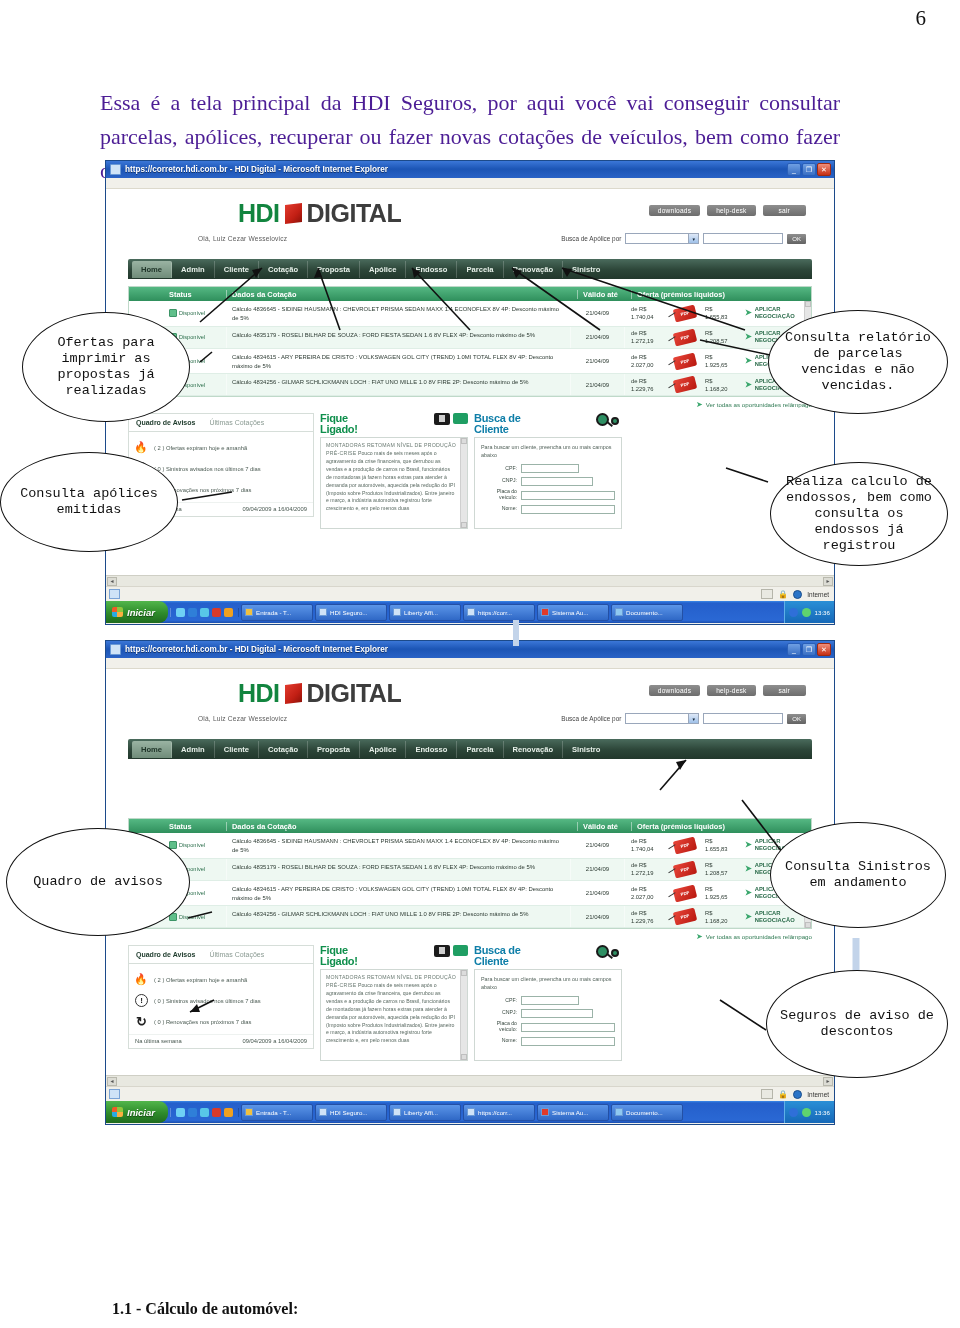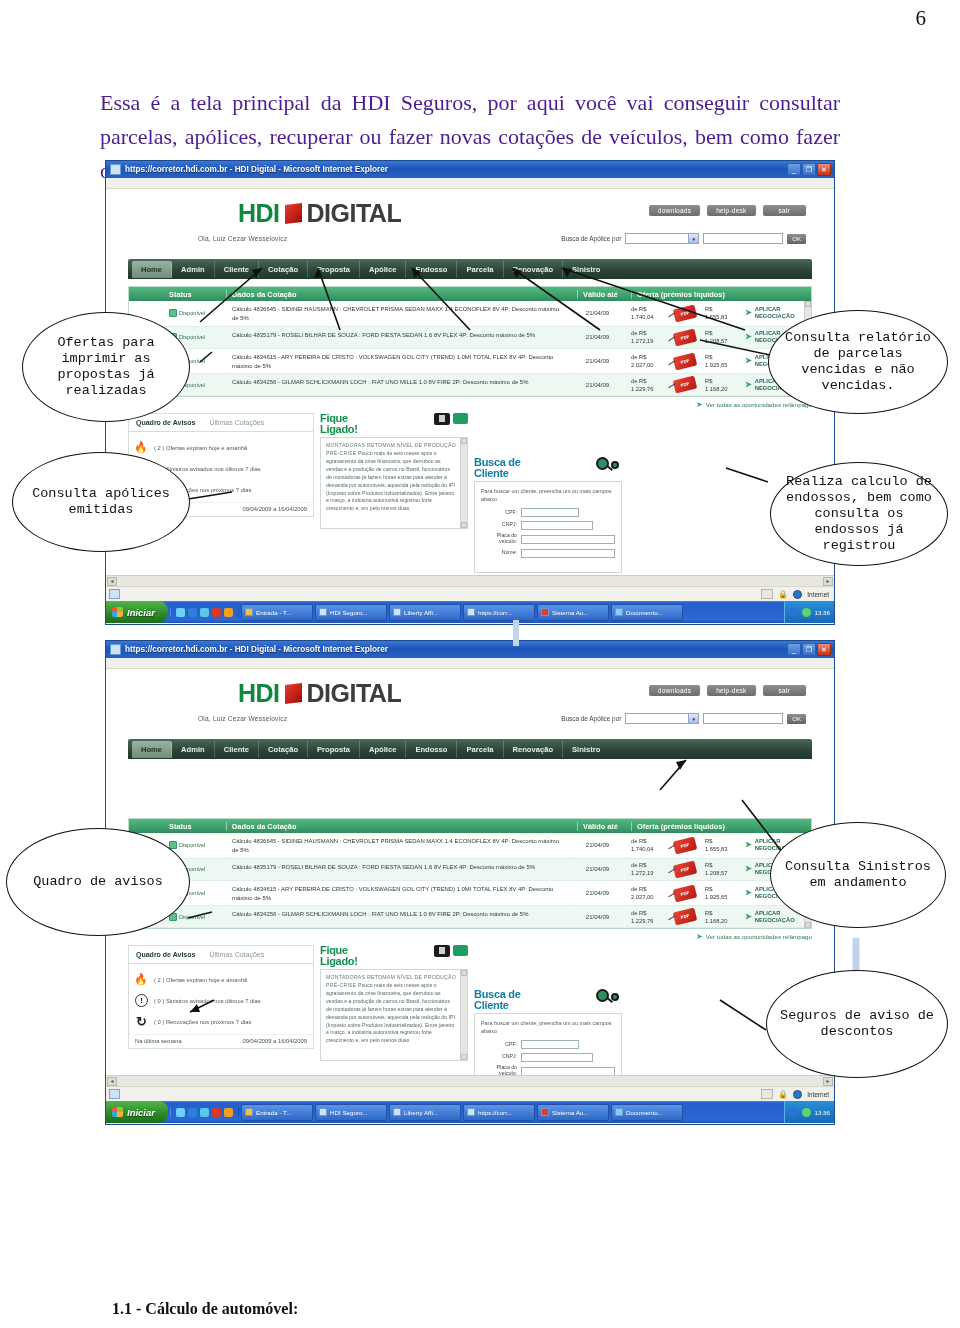--- a/index.html
+++ b/index.html
@@ -214,21 +214,21 @@
   .scr1:after{content:"";position:absolute;left:5px;top:2px;width:6px;height:7px;background:#cfcfcf;}
   .scr2{ width:15px;height:11px;background:#1f9e63;border-radius:2px;}
   .news{
     margin-top:3px;border:1px solid #cfd8d3;background:#fff;height:92px;
     display:flex;overflow:hidden;
   }
   .news-body{ padding:4px 4px 0 5px; font-size:5.2px;line-height:1.52;color:#5a6a62;flex:1;}
   .news-title{ color:#6a7a72; letter-spacing:.25px; }
 
   .panel-busca{ width:148px; }
-  .busca-head{ display:flex;align-items:flex-start;justify-content:space-between;margin-top:44px;}
+  .busca-head{ display:flex;align-items:flex-start;justify-content:space-between;}
   .busca-title{ font-size:11px;font-weight:bold;color:#0e7ea8;line-height:.94;
     font-family:"Liberation Sans",sans-serif;letter-spacing:-.3px;}
   .magn{ position:relative;width:26px;height:16px;}
   .magn .big{
     position:absolute;left:0;top:0;width:13px;height:13px;border:2.4px solid #1a1a1a;
     border-radius:50%;background:#2e8f63;
   }
   .magn .bigh{position:absolute;left:10px;top:10px;width:7px;height:2.4px;background:#1a1a1a;transform:rotate(40deg);}
   .magn .sm{
     position:absolute;left:15px;top:4px;width:8px;height:8px;border:2px solid #1a1a1a;
@@ -921,21 +921,21 @@
       <span class="ti" style="background:#5fd36f"></span>
       <span>13:36</span>
     </div>
   </div>
 </div>
 
 <div class="callout" style="left:22px;  top:312px; width:168px; height:110px;">Ofertas para imprimir as propostas já realizadas</div>
 
 <div class="callout" style="left:768px; top:310px; width:180px; height:104px;">Consulta relatório de parcelas vencidas e não vencidas.</div>
 
-<div class="callout" style="left:12px;   top:452px; width:178px; height:100px;">Consulta apólices emitidas</div>
+<div class="callout" style="left:0;   top:452px; width:178px; height:100px;">Consulta apólices emitidas</div>
 
 <div class="callout" style="left:770px; top:462px; width:178px; height:104px;">Realiza calculo de endossos, bem como consulta os endossos já registrou</div>
 
 <div class="callout" style="left:6px;   top:828px; width:184px; height:108px;">Quadro de avisos</div>
 
 <div class="callout" style="left:770px; top:822px; width:176px; height:106px;">Consulta Sinistros em andamento</div>
 
 <div class="callout" style="left:766px; top:970px; width:182px; height:108px;">Seguros de aviso de descontos</div>
 
 </body></html>

